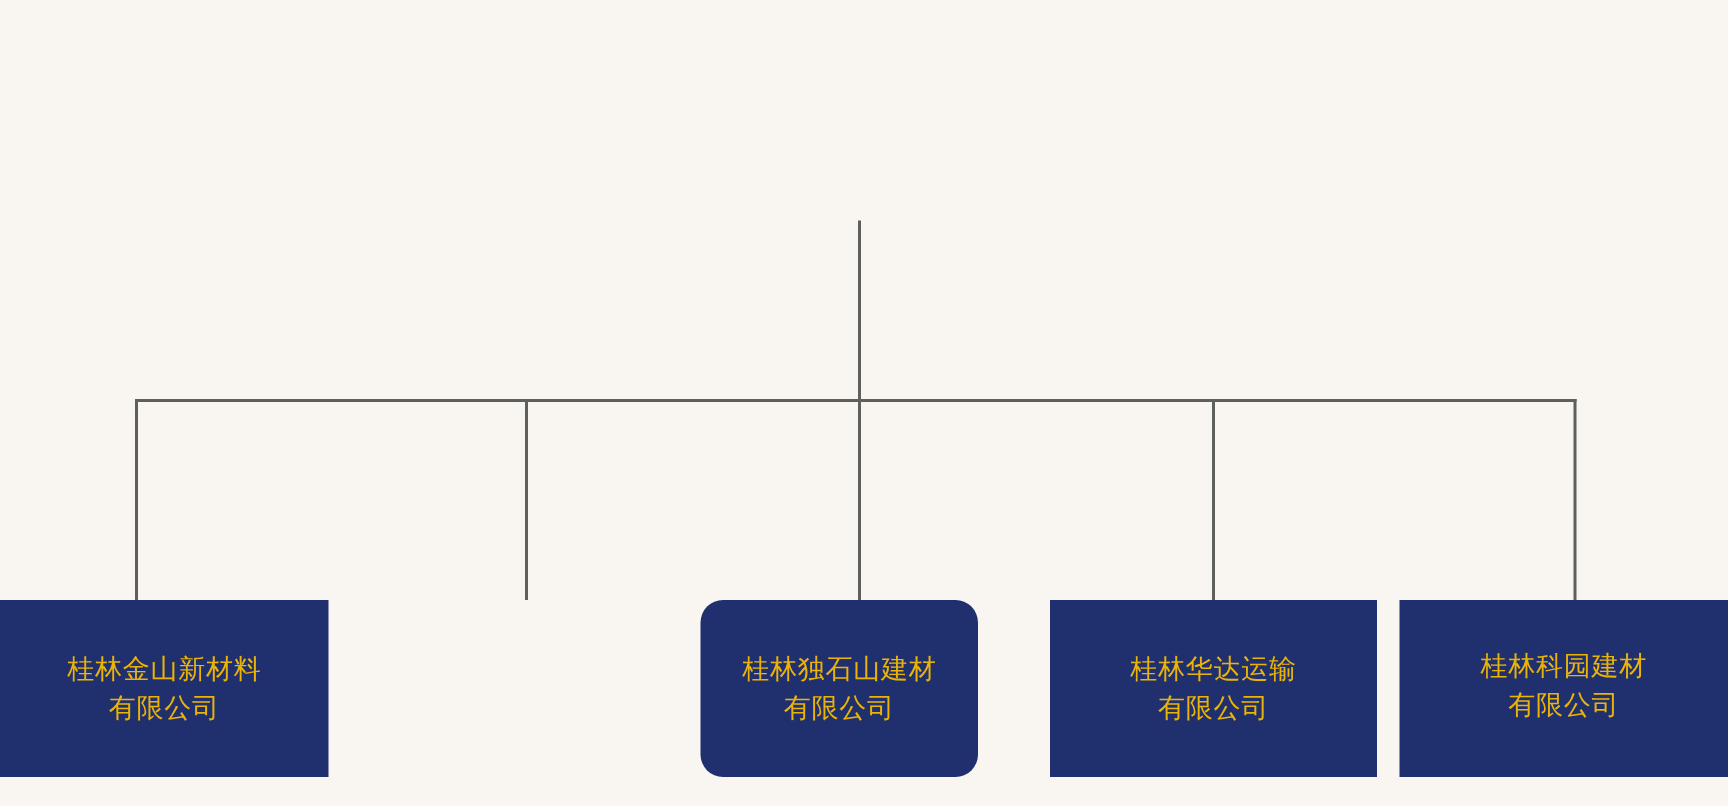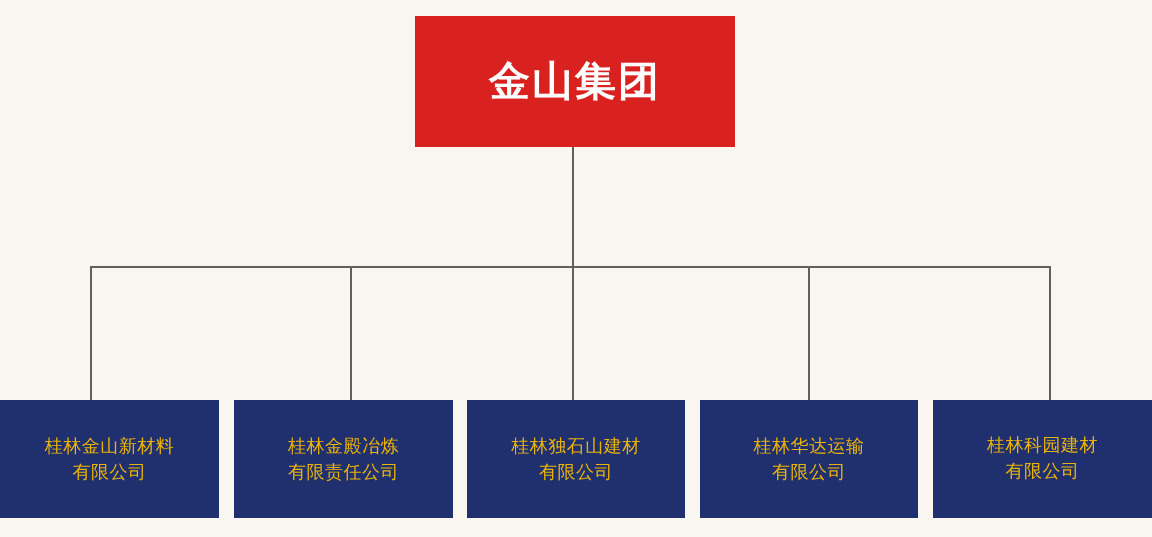--- a/index.html
+++ b/index.html
@@ -103,52 +103,45 @@
     font-weight: normal;
     line-height: 1.45;
     text-align: center;
     white-space: pre-line;
     letter-spacing: 0.5px;
   }
 
   
   .child-1 { left: 0px;    width: 219px; }
   .child-2 { left: 234px;  width: 219px; }
-  .child-3 { left: 467px;  width: 218px; }
+  .child-3 { left: 467px;  width: 185px; border-radius: 15px; }
   .child-4 { left: 700px;  width: 218px; justify-content: center; }
   .child-5 { left: 933px;  width: 219px; font-family: Liberation Mono, monospace; }
 </style>
 </head>
 <body>
 
 <div id="org-chart">
 
-  <div class="root-node">
-    <span class="root-label">金山集团</span>
-  </div>
 
   <div class="connector v-line stem-root"></div>
   <div class="connector h-line bus"></div>
   <div class="connector v-line drop drop-1"></div>
   <div class="connector v-line drop drop-2"></div>
   <div class="connector v-line drop drop-3"></div>
   <div class="connector v-line drop drop-4"></div>
   <div class="connector v-line drop drop-5"></div>
 
   <div class="child-row">
 
     <div class="child-node child-1">
       <span class="child-label">桂林金山新材料
 有限公司</span>
     </div>
 
-    <div class="child-node child-2">
-      <span class="child-label">桂林金殿冶炼
-有限责任公司</span>
-    </div>
 
     <div class="child-node child-3">
       <span class="child-label">桂林独石山建材
 有限公司</span>
     </div>
 
     <div class="child-node child-4">
       <span class="child-label">桂林华达运输
 有限公司</span>
     </div>

